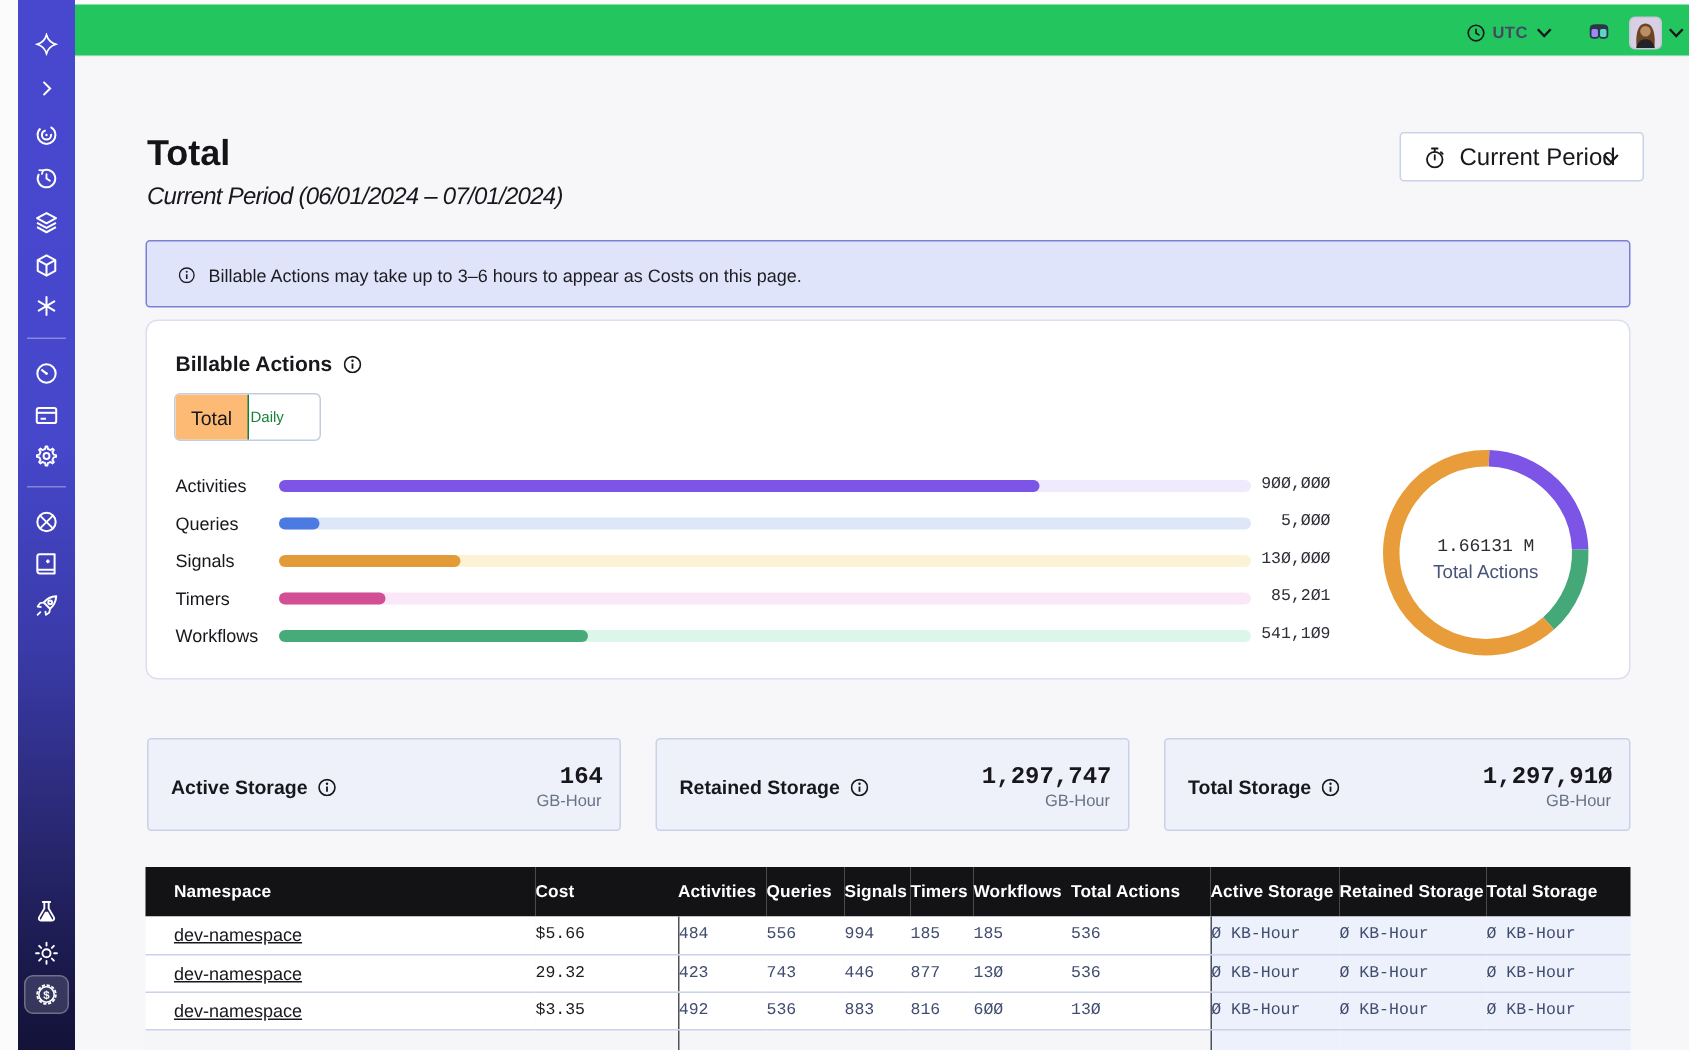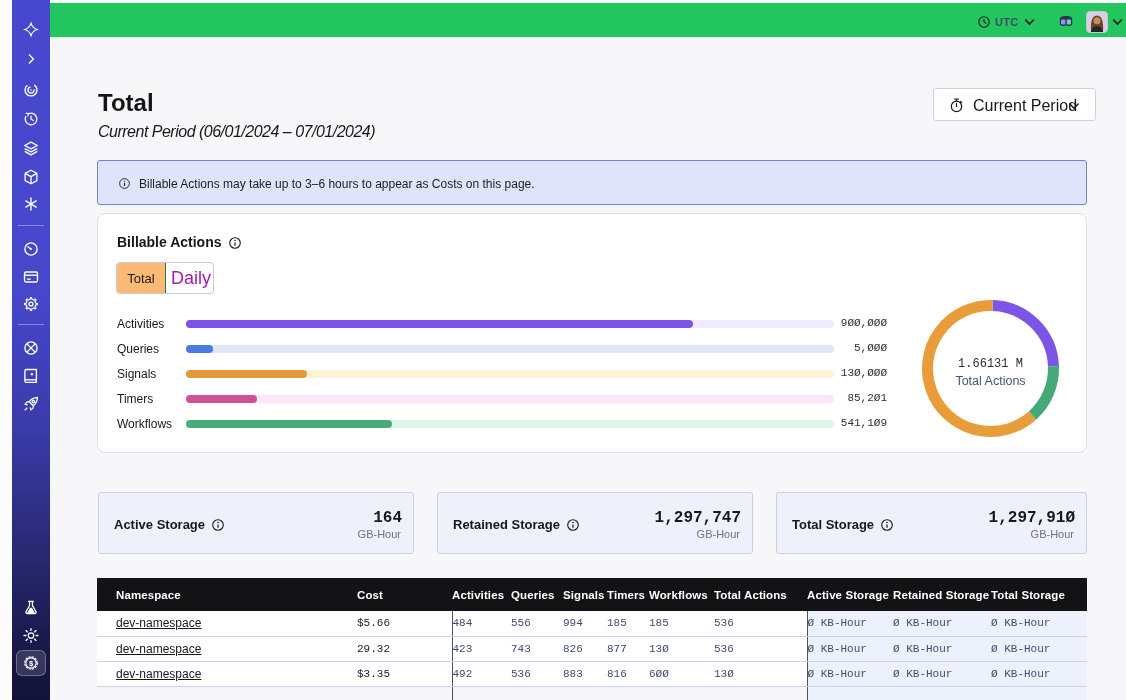--- a/index.html
+++ b/index.html
@@ -15,21 +15,21 @@
 h1 { position:absolute; left:1px; top:89px; font-size:24px; font-weight:700; color:#141418; letter-spacing:0; }
 .subtitle { position:absolute; left:1px; top:123px; font-size:16px; color:#17171c; letter-spacing:-0.5px;font-style:italic; }
 #period-btn { position:absolute; left:836px; top:88px; width:163px; height:33px; background:#fff; border:1px solid #c9d3e8; border-radius:3px; }
 #period-btn .lbl { position:absolute; left:39px; top:8px; font-size:16px; font-weight:500; color:#17171c; }
 #banner { position:absolute; left:0; top:160px; width:990px; height:45px; background:#e0e4fa; border:1px solid #7a80d3; border-radius:3px; }
 #banner .txt { position:absolute; left:41px; top:16px; font-size:12px; color:#1c1c22; }
 #bcard { position:absolute; left:0; top:213px; width:990px; height:240px; background:#fff; border:1px solid #dcdfee; border-radius:8px; }
 #bcard .title { position:absolute; left:19px; top:20px; font-size:14px; font-weight:700; color:#17171c; }
 #tabs { position:absolute; left:18px; top:48px; width:98px; height:32px; border:1px solid #c2cbe0; border-radius:4px; background:#fff; overflow:hidden; }
 #tabs .t1 { position:absolute; left:0; top:0; width:49px; height:32px; background:#fdba74; border-right:1px solid #15803d; text-align:center; line-height:31px; font-size:13px; font-weight:400; color:#17171c; }
-#tabs .t2 { position:absolute; left:50px; top:0; width:48px; height:32px; text-align:center; line-height:31px; font-size:18px; color:#a21caf; }
+#tabs .t2 { position:absolute; left:50px; top:0; width:48px; height:32px; line-height:31px; font-size:10px; color:#15803d; }
 .brow { position:absolute; left:0; width:990px; height:25px; }
 .brow .blbl { position:absolute; left:19px; top:6px; font-size:12px; color:#17171c; }
 .brow .track { position:absolute; left:88px; top:9px; width:648px; height:8px; border-radius:4px; }
 .brow .fill { position:absolute; left:88px; top:9px; height:8px; border-radius:4px; }
 .brow .bval { position:absolute; right:201px; top:6px; font-family:"Liberation Mono", monospace; font-size:11px; color:#2e2e38; }
 #donut { position:absolute; left:812px; top:74px; }
 #donut-num { position:absolute; left:812px; top:143px; width:161px; text-align:center; font-family:"Liberation Mono", monospace; font-size:12px; color:#2c2c34; }
 #donut-sub { position:absolute; left:812px; top:160px; width:161px; text-align:center; font-size:12.5px; color:#475379; }
 .scard { position:absolute; top:492px; width:316px; height:62px; background:#eef1fa; border:1px solid #c9d1ea; border-radius:3px; }
 .scard .sl { position:absolute; left:15px; top:24px; font-size:13px; font-weight:700; color:#17171c; }
@@ -292,21 +292,21 @@
           <td class="num mono2" style="padding-right:16px">536</td>
           <td class="num mono2 stor vdiv1" style="padding-right:4px">Ø KB-Hour</td>
           <td class="num mono2 stor" style="padding-right:1px">Ø KB-Hour</td>
           <td class="num mono2 stor" style="padding-right:20px">Ø KB-Hour</td>
         </tr>
         <tr>
           <td style="padding-left:19px"><a class="ns" href="#">dev-namespace</a></td>
           <td class="num mono2" style="padding-right:8px;color:#1b1b20">29.32</td>
           <td class="num mono2 vdiv1" style="padding-right:5px">423</td>
           <td class="num mono2" style="padding-right:5px">743</td>
-          <td class="num mono2" style="padding-right:3px">826</td>
+          <td class="num mono2" style="padding-right:3px">446</td>
           <td class="num mono2" style="padding-right:3px">877</td>
           <td class="num mono2" style="padding-right:12px">13Ø</td>
           <td class="num mono2" style="padding-right:16px">536</td>
           <td class="num mono2 stor vdiv1" style="padding-right:4px">Ø KB-Hour</td>
           <td class="num mono2 stor" style="padding-right:1px">Ø KB-Hour</td>
           <td class="num mono2 stor" style="padding-right:20px">Ø KB-Hour</td>
         </tr>
         <tr>
           <td style="padding-left:19px"><a class="ns" href="#">dev-namespace</a></td>
           <td class="num mono2" style="padding-right:8px;color:#1b1b20">$3.35</td>

